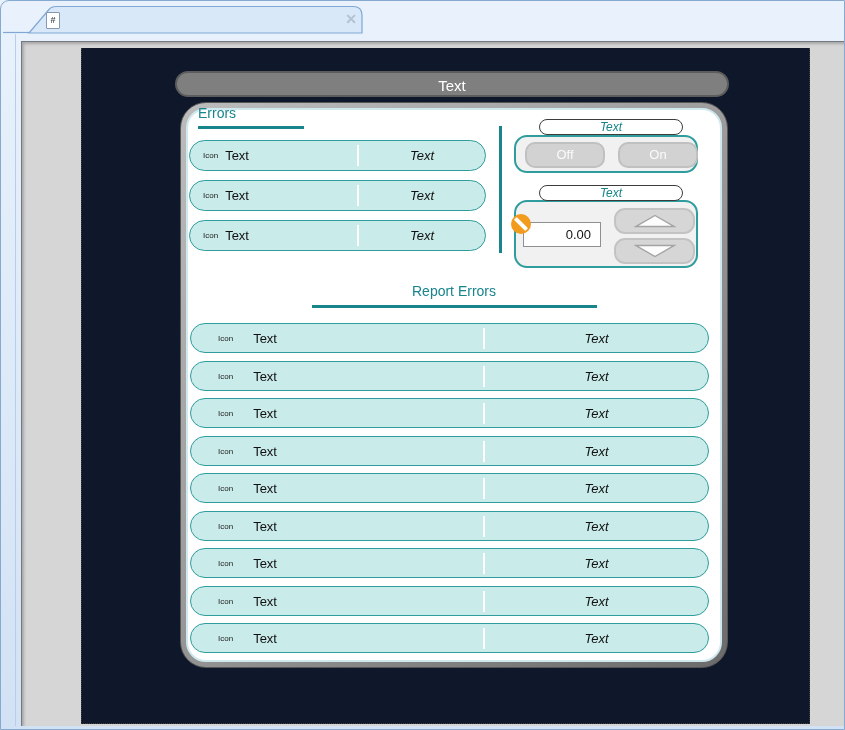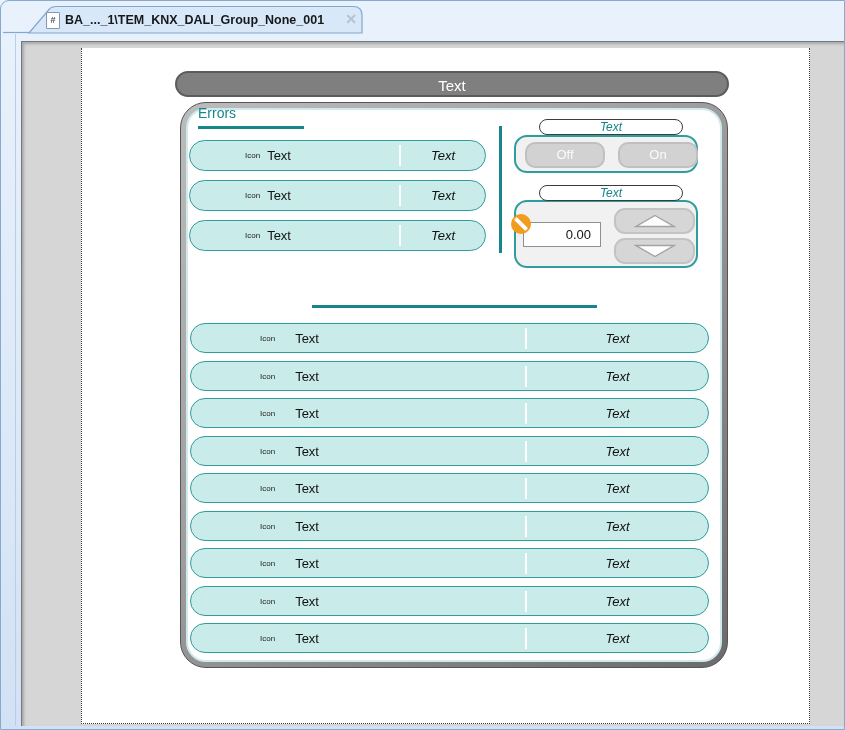--- a/index.html
+++ b/index.html
@@ -33,21 +33,21 @@
   }
   
   .canvas{
     position:absolute;left:20px;top:40px;right:0;bottom:3px;
     background:#d6d6d6;
     border-top:1px solid #74797f;border-left:1px solid #74797f;
     box-shadow:inset 2px 2px 3px rgba(0,0,0,.22);
   }
   .page{
     position:absolute;left:59px;top:6px;width:727px;height:675px;
-    background:#ffffff;
+    background:#0f172a;
     border-left:1px dotted #3f3f3f;border-right:1px dotted #3f3f3f;border-bottom:1px dotted #3f3f3f;
   }
   
   .title-pill{
     position:absolute;left:93px;top:23px;width:554px;height:26px;
     background:#7f7f7f;border:2px solid #5c5c5c;border-radius:15px;
     color:#ffffff;font-size:15px;text-align:center;line-height:26px;
     box-sizing:border-box;
   }
   .panel{
@@ -59,21 +59,21 @@
   .panel-inner{
     position:relative;width:100%;height:100%;box-sizing:border-box;
     background:#ffffff;border:2px solid #cfe9ee;border-radius:20px;
   }
   .teal-heading{position:absolute;font-size:14px;color:#17858b;}
   .teal-underline{position:absolute;height:3px;background:#17858b;}
   
   .pill-row{
     position:absolute;height:31px;box-sizing:border-box;
     background:#c9ebe9;border:1.5px solid #2f9d9d;border-radius:16px;
-    display:flex;align-items:center;padding-left:42px;
+    display:flex;align-items:center;
   }
   .row-left{display:flex;align-items:center;height:100%;box-sizing:border-box;}
   .row-icon-lbl{font-size:8px;color:#222;}
   .row-label{font-size:13px;color:#111;}
   .row-divider{width:2px;background:#ffffff;height:21px;flex:none;}
   .row-value{flex:1;text-align:center;font-size:13px;font-style:italic;color:#111;}
   .vsep{position:absolute;left:417px;top:78px;width:3px;height:127px;background:#17858b;}
   
   .group-box{
     position:absolute;left:432px;width:184px;box-sizing:border-box;
@@ -113,21 +113,20 @@
 <body>
 
 <div class="window">
 
   <div class="tabbar">
     <svg width="845" height="40">
       <path d="M2,31.5 H28" fill="none" stroke="#7fa8d2" stroke-width="1.2"></path>
       <path d="M28,32 L48,8.5 Q50.5,5.5 55,5.5 L352,5.5 Q361,5.5 361,14 L361,32 Z" fill="#d9e8f8" stroke="#7fa8d2" stroke-width="1.2"></path>
     </svg>
     <div class="tab-doc-icon">#</div>
-    <div class="tab-title">BA_..._1\TEM_KNX_DALI_Group_None_001</div>
     <div class="tab-close">✕</div>
   </div>
   <div class="pane-line"></div>
 
   <div class="canvas">
     <div class="page">
 
       <div class="title-pill">Text</div>
 
       <div class="panel">
@@ -179,20 +178,21 @@
         <svg width="42" height="14">
           <polygon points="21,1.5 40,12.5 2,12.5" fill="#fcfcfc" stroke="#a3a3a3" stroke-width="1.4"></polygon>
         </svg>
       </div>
       <div class="spin-btn" style="top:190px;">
         <svg width="42" height="14">
           <polygon points="2,1.5 40,1.5 21,12.5" fill="#fcfcfc" stroke="#a3a3a3" stroke-width="1.4"></polygon>
         </svg>
       </div>
 
+      <div class="teal-heading" style="left:98px;top:235px;width:548px;text-align:center;">Report Errors</div>
       <div class="teal-underline" style="left:230px;top:257px;width:285px;"></div>
 
       <div class="pill-row" style="left:108px;top:275px;width:519px;height:30px;">
         <div class="row-left" style="width:292px;padding-left:27px;gap:20px;">
           <span class="row-icon-lbl">Icon</span>
           <span class="row-label">Text</span>
         </div>
         <span class="row-divider"></span>
         <span class="row-value">Text</span>
       </div>

